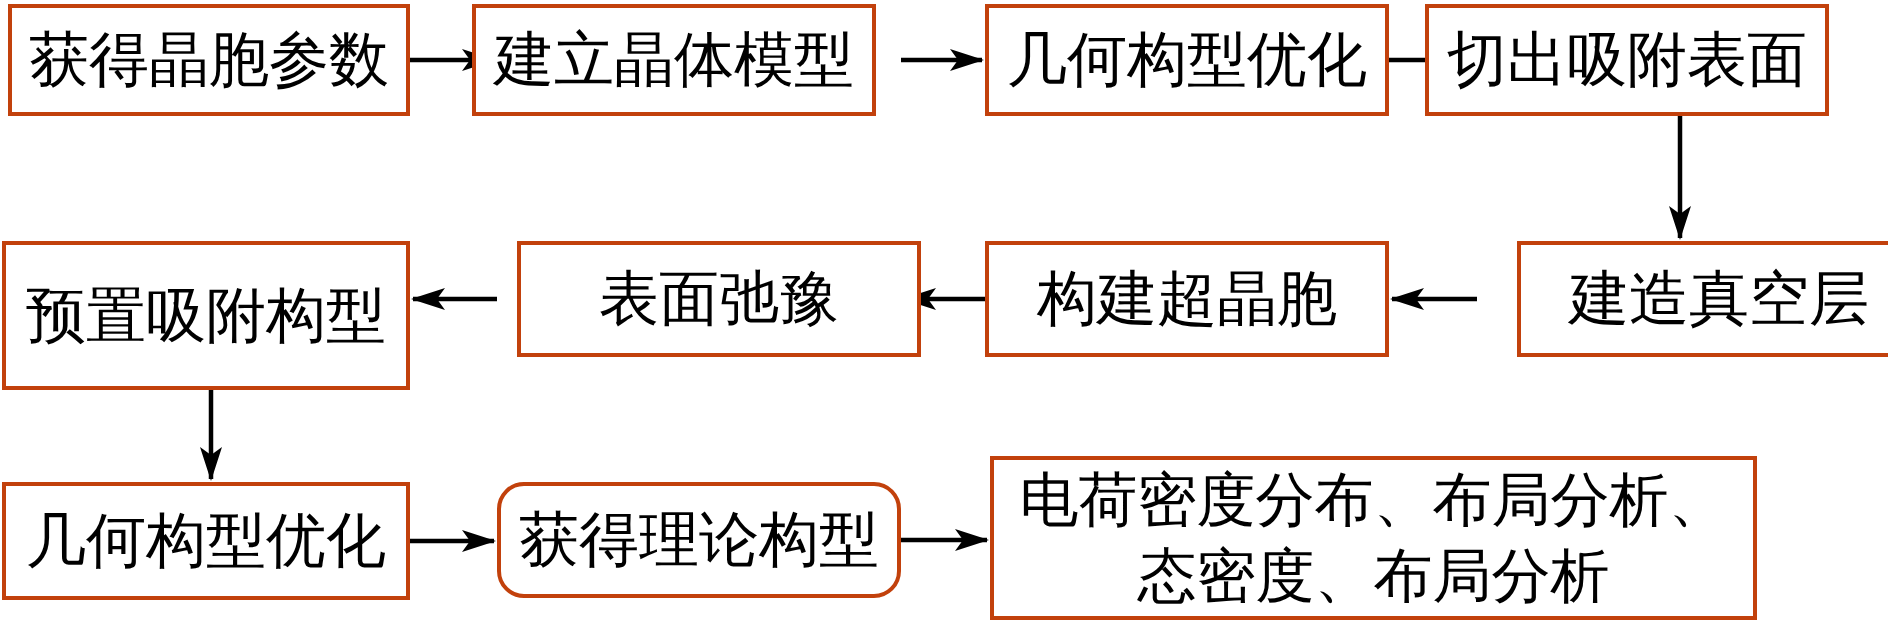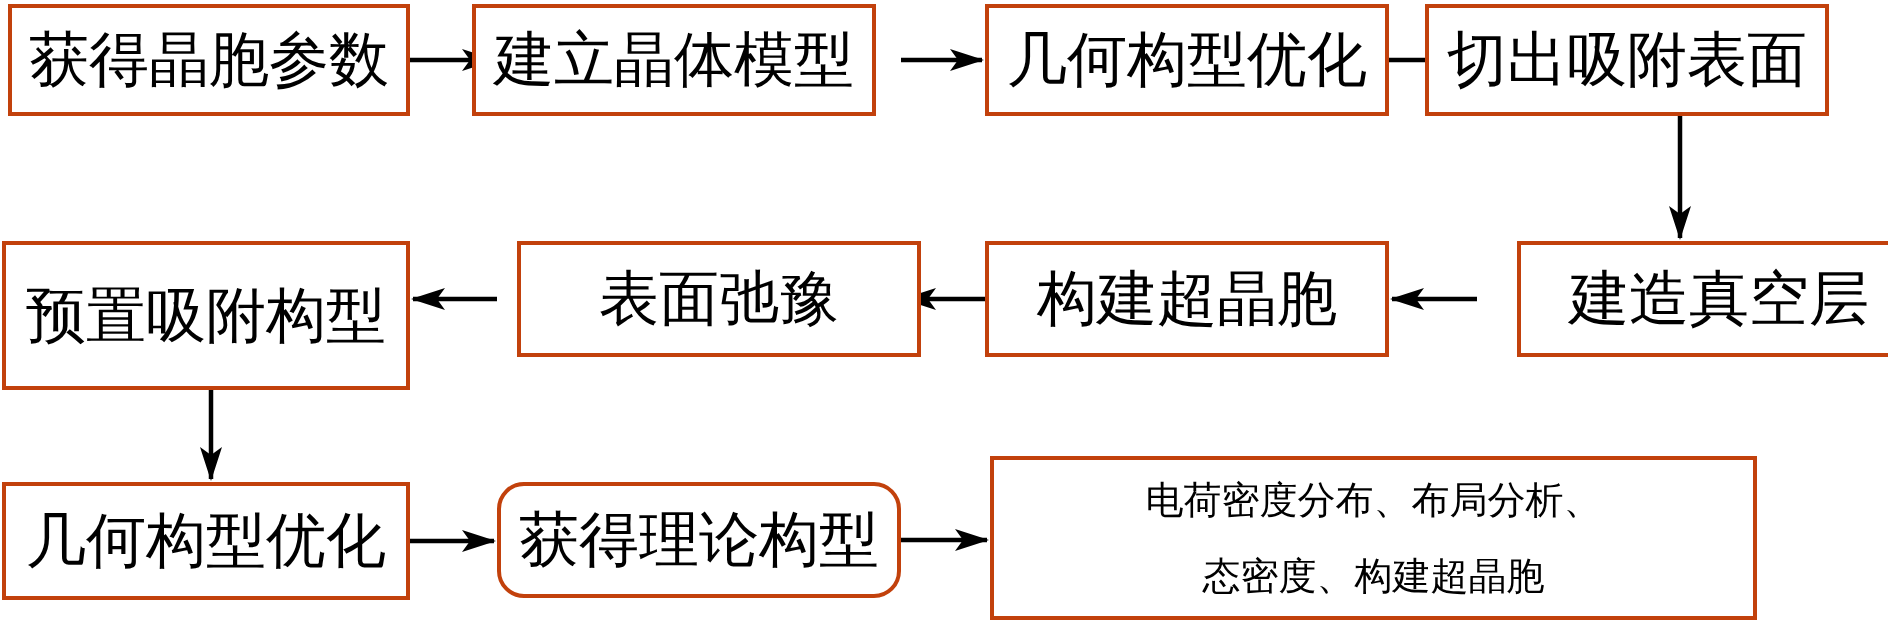--- a/index.html
+++ b/index.html
@@ -23,21 +23,21 @@
     display: flex;
     align-items: center;
     justify-content: center;
     text-align: center;
     color: #000000;
     font-size: 60px;
     line-height: 1.1;
     white-space: nowrap;
   }
   .node.big {
-    font-size: 38px;
+    font-size: 59px;
     line-height: 76px;
     flex-direction: column;
   }
   
   .n1  { left: 8px;    top: 4px;   width: 402px; height: 112px; }
   .n2  { left: 472px;  top: 4px;   width: 404px; height: 112px; }
   .n3  { left: 985px;  top: 4px;   width: 404px; height: 112px; }
   .n4  { left: 1425px; top: 4px;   width: 404px; height: 112px; }
   
   .n5  { left: 1477px; top: 241px; width: 404px; height: 116px; margin-left: 40px; }
@@ -117,16 +117,16 @@
   </div>
 
   <div class="node n9">
     <span>几何构型优化</span>
   </div>
   <div class="node n10">
     <span>获得理论构型</span>
   </div>
   <div class="node n11 big">
     <span>电荷密度分布、布局分析、</span>
-    <span>态密度、构建超晶胞</span>
+    <span>态密度、布局分析</span>
   </div>
 
 </div>
 
 </body></html>

